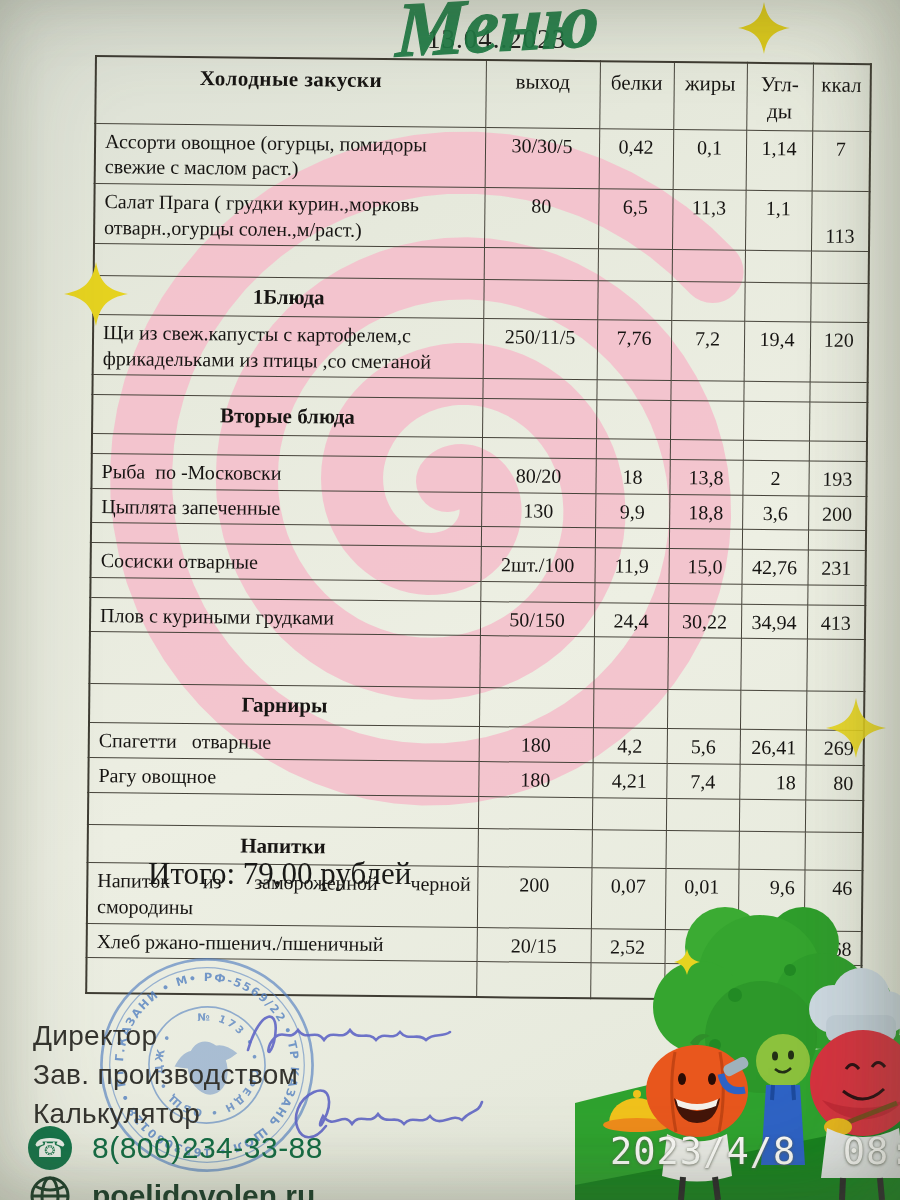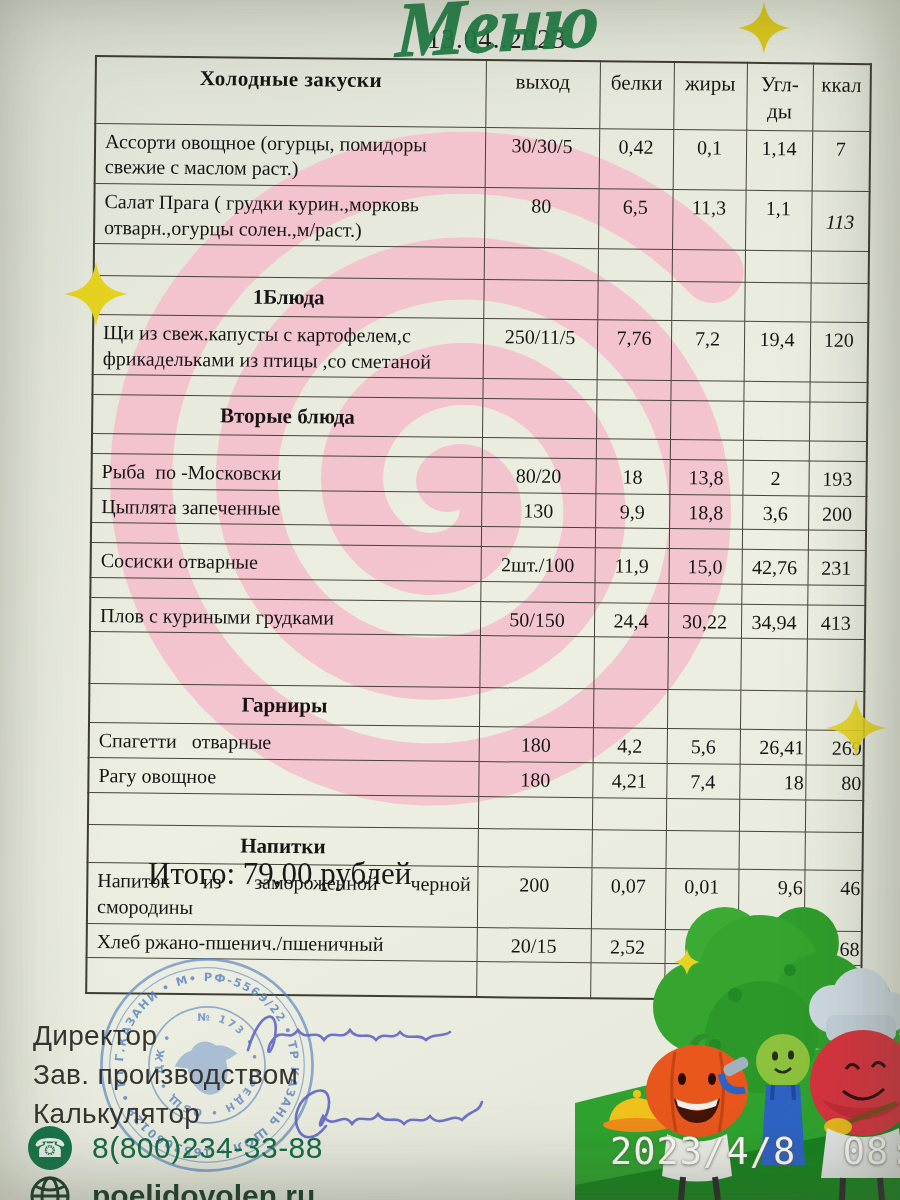--- a/index.html
+++ b/index.html
@@ -18,22 +18,22 @@
   #table-wrap{left:95px;top:55px;z-index:2;transform:rotate(.6deg);transform-origin:0 0;}
   table{border-collapse:collapse;table-layout:fixed;width:775px;
     font-family:"Liberation Serif",serif;font-size:20px;line-height:1.28;color:#171513;
     border:2.4px solid #3f3c33;}
   td,th{border:1.6px solid #46433a;padding:3px 6px;vertical-align:top;overflow:hidden;}
   thead th{font-weight:400;font-size:21px;text-align:center;padding-top:7px;padding-bottom:5px;}
   thead th.first{font-weight:700;letter-spacing:.5px;}
   td.cell-name{white-space:pre-wrap;padding-left:9px;padding-top:5px;}
   td.cell-name.justify{white-space:normal;text-align:justify;}
   td.num{text-align:center;padding-top:5px;}
-  td.num.r{text-align:right;padding-right:1px;}
-  td.num.kb{vertical-align:bottom;padding-bottom:16px;font-style:italic;}
+  td.num.r{text-align:right;padding-right:9px;}
+  td.num.kb{vertical-align:bottom;padding-bottom:2px;}
   td.section-label{font-weight:700;font-size:21px;text-align:center;padding:6px 0 5px;}
   tr.sp-xs td{height:13px;} tr.sp-s td{height:25px;} tr.sp-m td{height:28px;} tr.sp-l td{height:45px;}
   tr.open-bottom td{border-bottom:none;}
   
   .star{z-index:5;pointer-events:none;}
   
   #total-line{left:148px;top:824px;z-index:3;font-size:31px;color:#191917;margin-top:32px;}
   
   #stamp{left:88px;top:946px;width:238px;height:238px;z-index:2;transform:rotate(-12deg);opacity:.92;}
   #stamp text{font-family:"DejaVu Sans",sans-serif;font-weight:700;}

